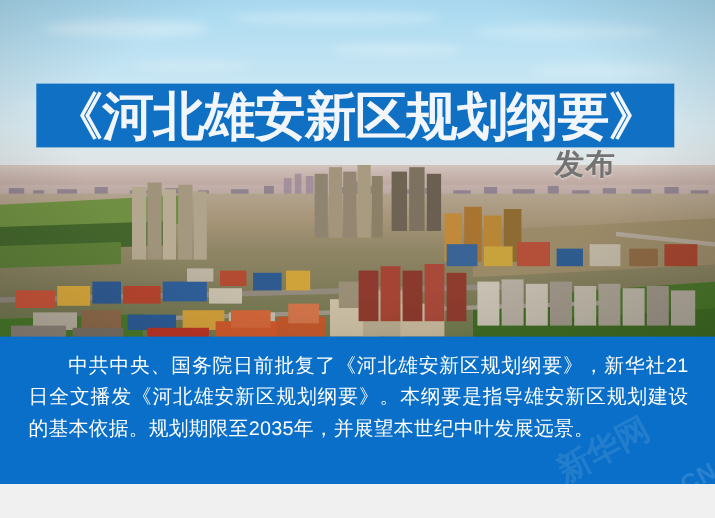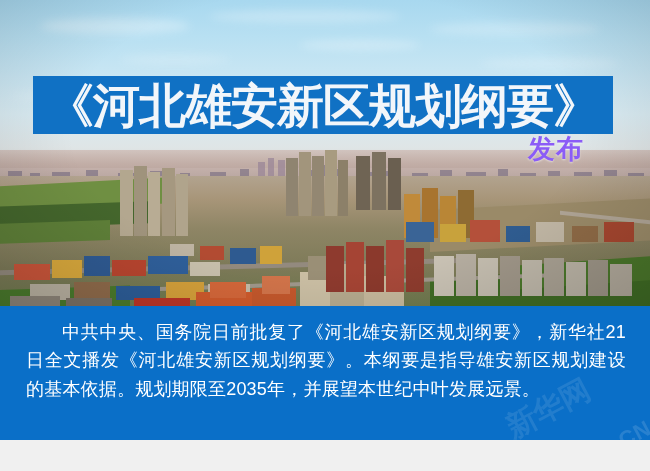--- a/index.html
+++ b/index.html
@@ -137,25 +137,25 @@
     color: #f2f6fa;
     line-height: 1;
     letter-spacing: -1px;
     white-space: nowrap;
     transform: scaleX(1.0);
     width: 100%;
     text-align: center;
   }
   .publish {
     position: absolute;
-    left: 528px;
+    left: 504px;
     top: 136px;
     font-size: 27px;
     font-weight: bold;
-    color: #8b5cf6;
+    color: #737373;
     line-height: 1;
     letter-spacing: 1px;
     text-shadow: 0 1px 2px rgba(255,255,255,0.55);
     white-space: nowrap;
   }
 
   
   .body-block {
     position: absolute;
     left: 0;

